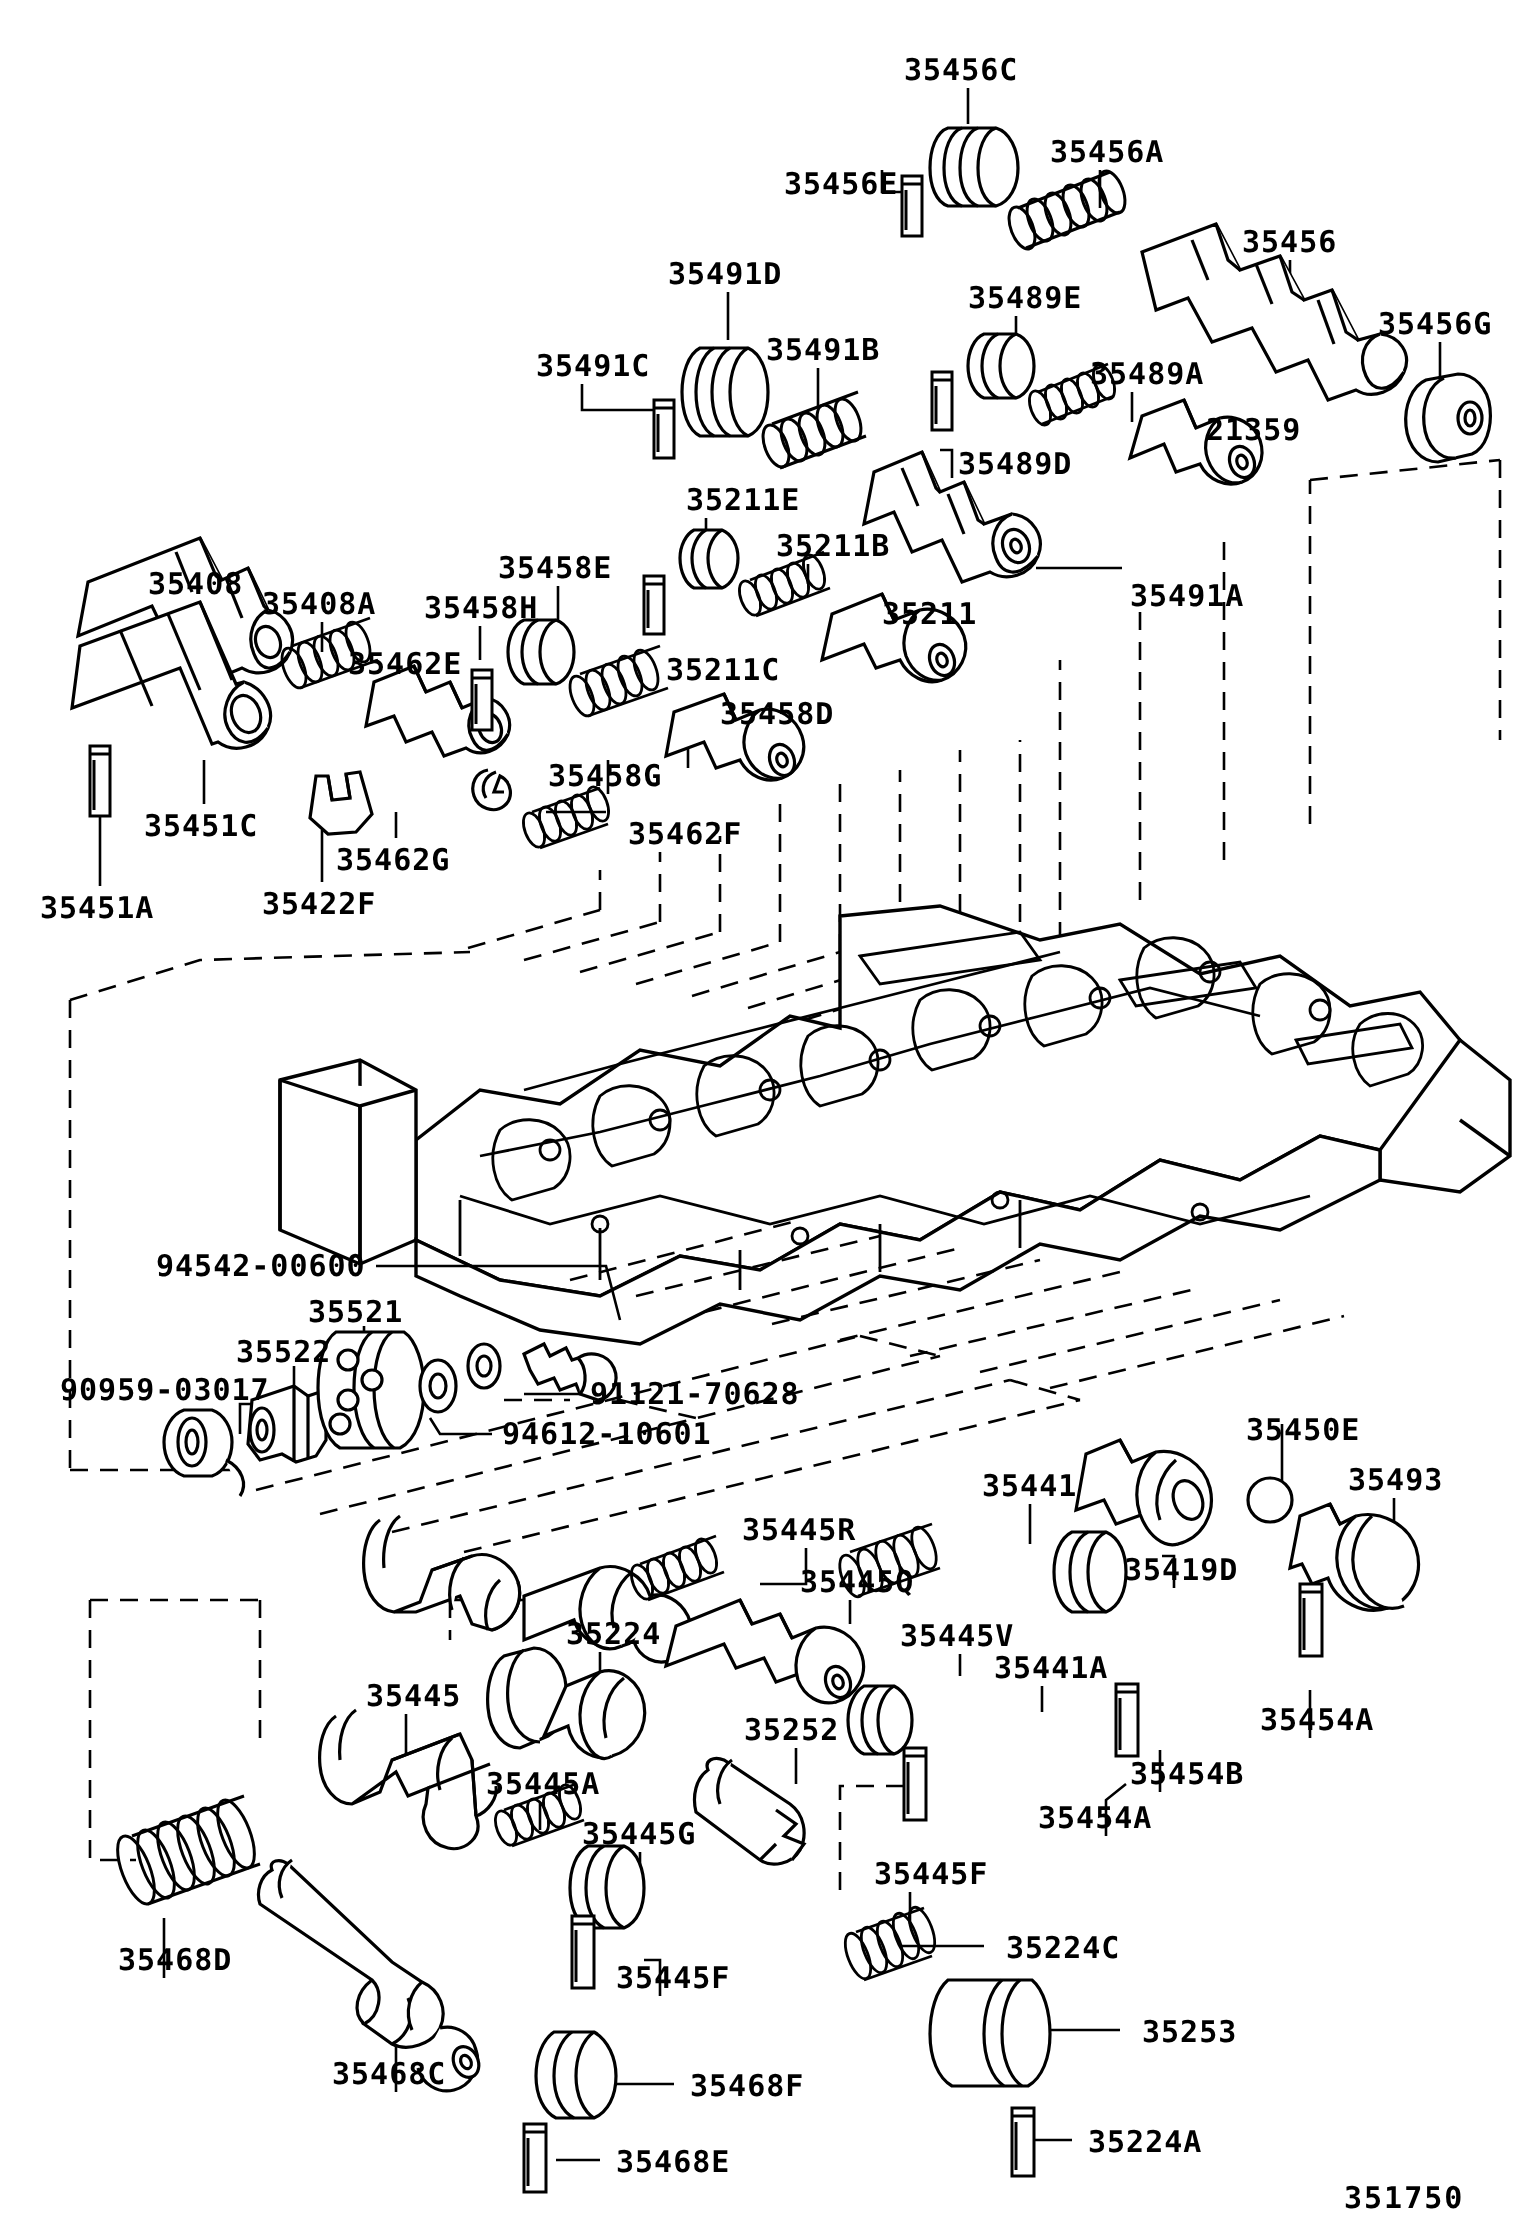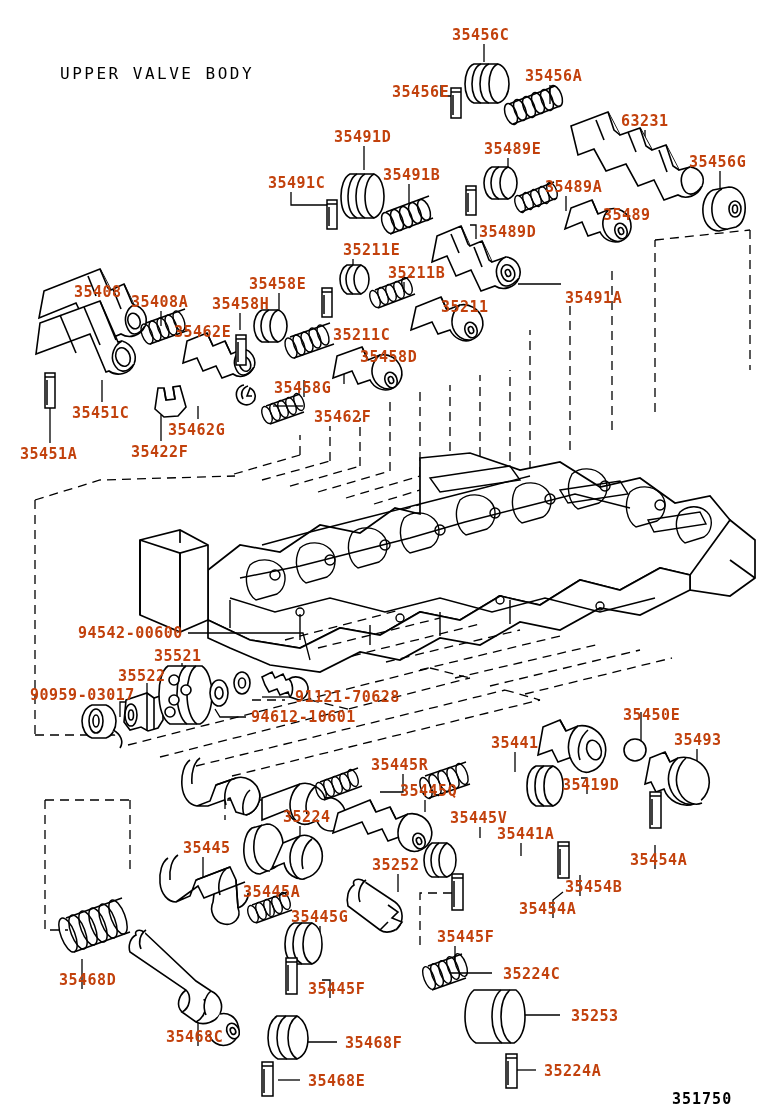--- a/index.html
+++ b/index.html
@@ -13,21 +13,21 @@
     width:760px;height:1112px;
     background:#fff;
     overflow:hidden;
   }
   #artwork{position:absolute;left:0;top:0;width:760px;height:1112px;}
   .lbl{
     position:absolute;
     font-family:"DejaVu Sans Mono","Liberation Mono",monospace;
     font-size:15px;
     letter-spacing:0.5px;
-    color:#c2410c;
+    color:#000000;
     white-space:nowrap;
     line-height:1;
     font-weight:700;
   }
   .title{
     position:absolute;
     font-family:"DejaVu Sans Mono","Liberation Mono",monospace;
     font-size:16px;
     letter-spacing:2.5px;
     font-weight:400;
@@ -746,36 +746,35 @@
       <path d="M455,678 L600,644"></path>
       <path d="M490,686 L640,650"></path>
       <path d="M525,694 L672,658"></path>
       <path d="M420,945 L420,893 L455,893"></path>
       <path d="M252,700 L285,700"></path>
       <path d="M310,700 L352,710"></path>
     </g>
 
   </svg>
 
-  <div class="title" style="left:60px;top:64px;">UPPER VALVE BODY</div>
 
   <div class="docnum" style="left:672px;top:1090px;">351750</div>
 
   <div id="label-layer">
       <div class="lbl" style="left: 452px; top: 28px;">35456C</div>
       <div class="lbl" style="left: 392px; top: 85px;">35456E</div>
       <div class="lbl" style="left: 525px; top: 69px;">35456A</div>
-      <div class="lbl" style="left: 621px; top: 114px;">63231</div>
+      <div class="lbl" style="left: 621px; top: 114px;">35456</div>
       <div class="lbl" style="left: 689px; top: 155px;">35456G</div>
       <div class="lbl" style="left: 334px; top: 130px;">35491D</div>
       <div class="lbl" style="left: 484px; top: 142px;">35489E</div>
       <div class="lbl" style="left: 268px; top: 176px;">35491C</div>
       <div class="lbl" style="left: 383px; top: 168px;">35491B</div>
       <div class="lbl" style="left: 545px; top: 180px;">35489A</div>
-      <div class="lbl" style="left: 603px; top: 208px;">35489</div>
+      <div class="lbl" style="left: 603px; top: 208px;">21359</div>
       <div class="lbl" style="left: 479px; top: 225px;">35489D</div>
       <div class="lbl" style="left: 343px; top: 243px;">35211E</div>
       <div class="lbl" style="left: 388px; top: 266px;">35211B</div>
       <div class="lbl" style="left: 565px; top: 291px;">35491A</div>
       <div class="lbl" style="left: 441px; top: 300px;">35211</div>
       <div class="lbl" style="left: 74px; top: 263px; margin-top: 22px;">35408</div>
       <div class="lbl" style="left: 131px; top: 295px;">35408A</div>
       <div class="lbl" style="left: 249px; top: 277px;">35458E</div>
       <div class="lbl" style="left: 212px; top: 297px;">35458H</div>
       <div class="lbl" style="left: 174px; top: 325px;">35462E</div>

